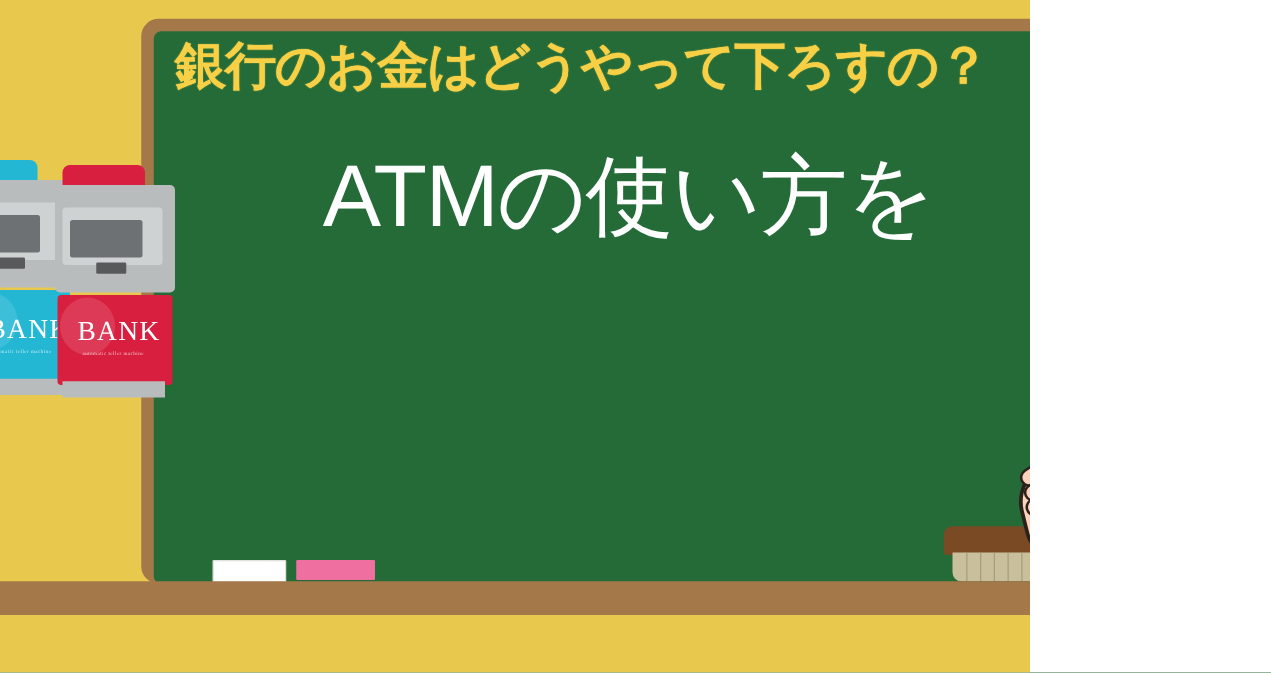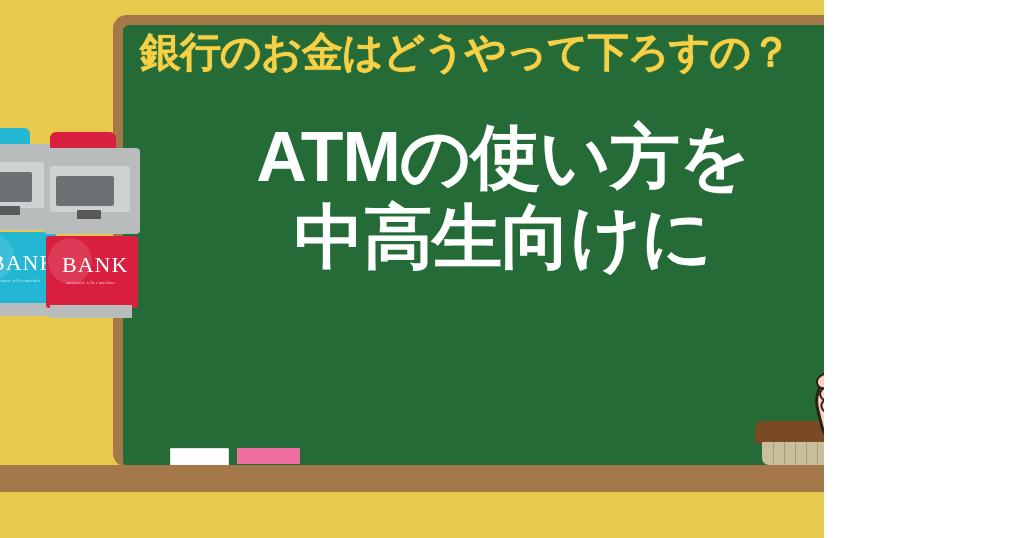--- a/index.html
+++ b/index.html
@@ -30,21 +30,21 @@
   
   .subtitle{
     position:absolute;left:140px;top:30px;width:700px;
     color:#f7d046;font-size:41px;font-weight:bold;
     letter-spacing:-1px;line-height:1.1;white-space:nowrap;
     text-shadow:0 0 1px #f7d046;
   }
   .title{
     position:absolute;left:113px;top:118px;width:780px;
     text-align:center;color:#ffffff;
-    font-size:70px;font-weight:bold;line-height:1.14;
+    font-size:70px;font-weight:normal;line-height:1.14;
     letter-spacing:-1px;
   }
   .title .line{display:block;white-space:nowrap;}
 
   
   .chalk{position:absolute;height:16px;border-radius:1px;top:448px;}
   .chalk-white{left:170px;width:57px;background:#ffffff;border:1px solid #dfe2dc;}
   .chalk-pink{left:237px;width:63px;background:#ee6fa0;}
 
   
@@ -198,21 +198,20 @@
 <div id="stage">
 
   <div class="board-frame">
     <div class="board-inner"></div>
   </div>
 
   <div class="subtitle">銀行のお金はどうやって下ろすの？</div>
 
   <div class="title">
     <span class="line">ATMの使い方を</span>
-    <span class="line">中高生向けに</span>
   </div>
 
   <div class="chalk chalk-white"></div>
   <div class="chalk chalk-pink"></div>
 
   <div class="eraser">
     <div class="eraser-top"></div>
     <div class="eraser-felt">
       <i style="left:11px"></i>
         <i style="left:22px"></i>

